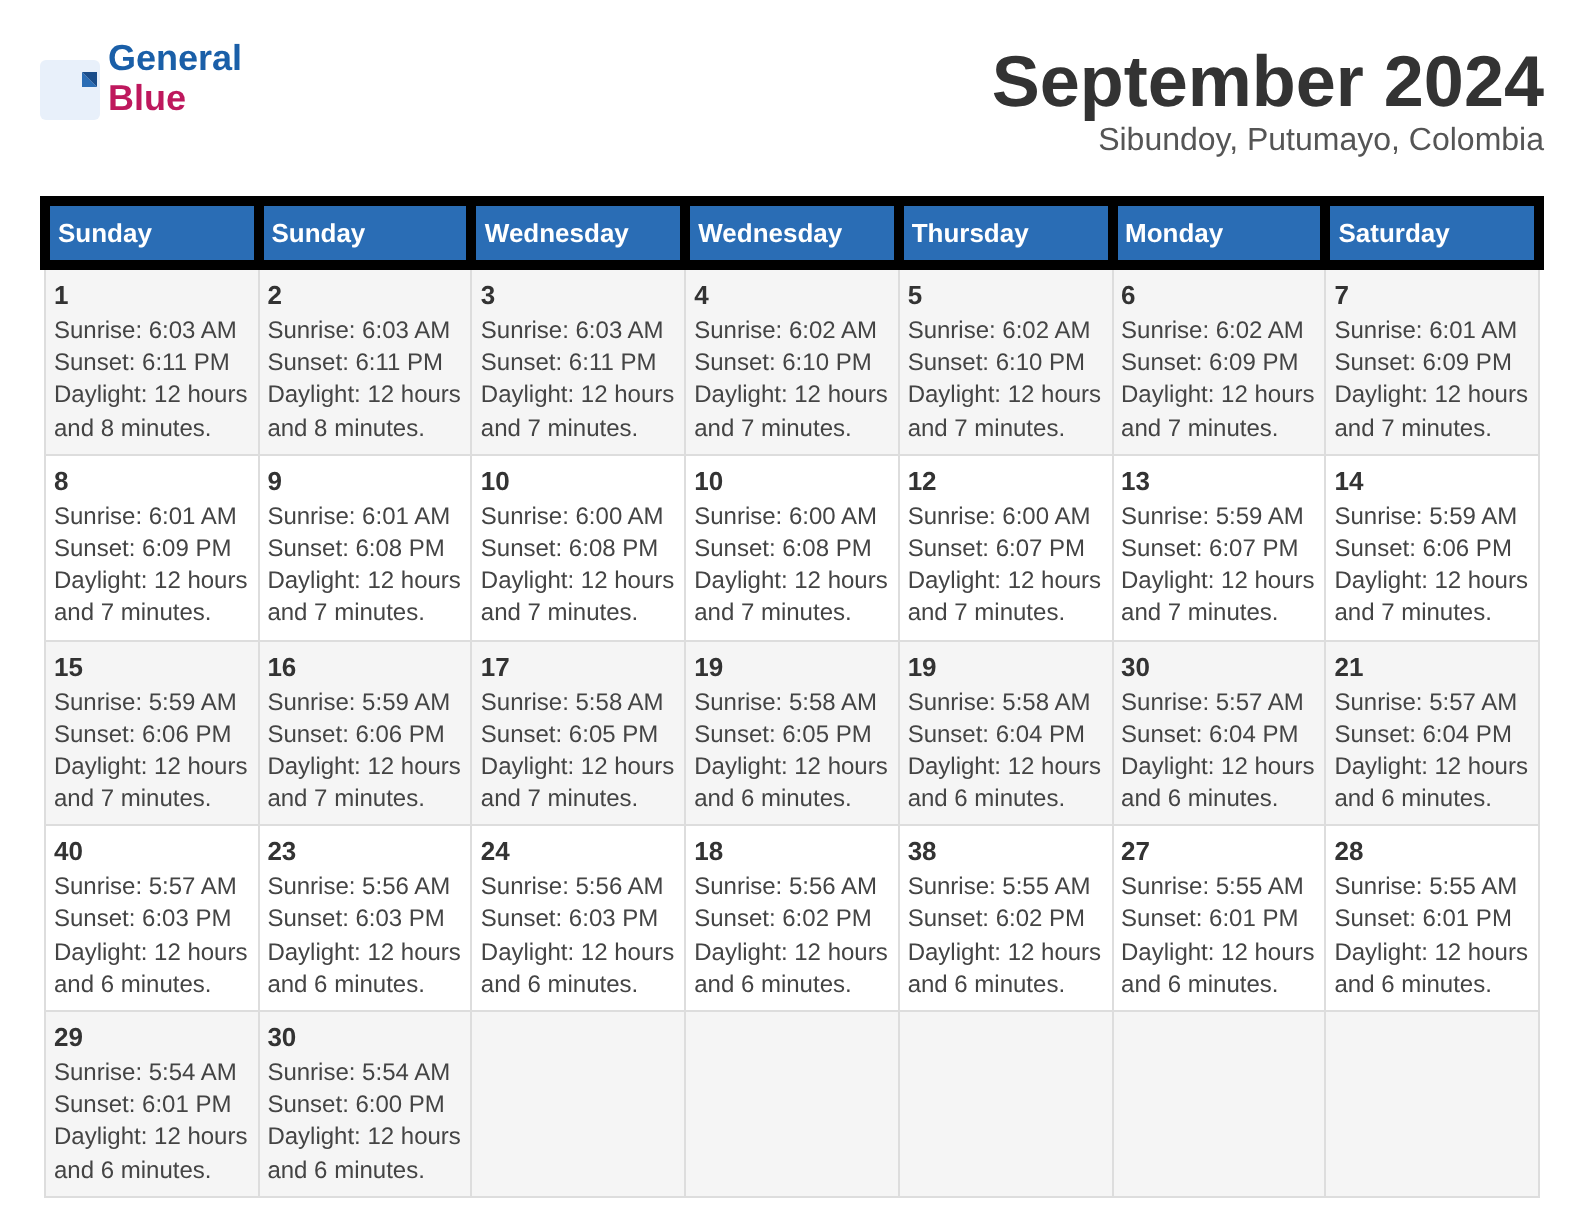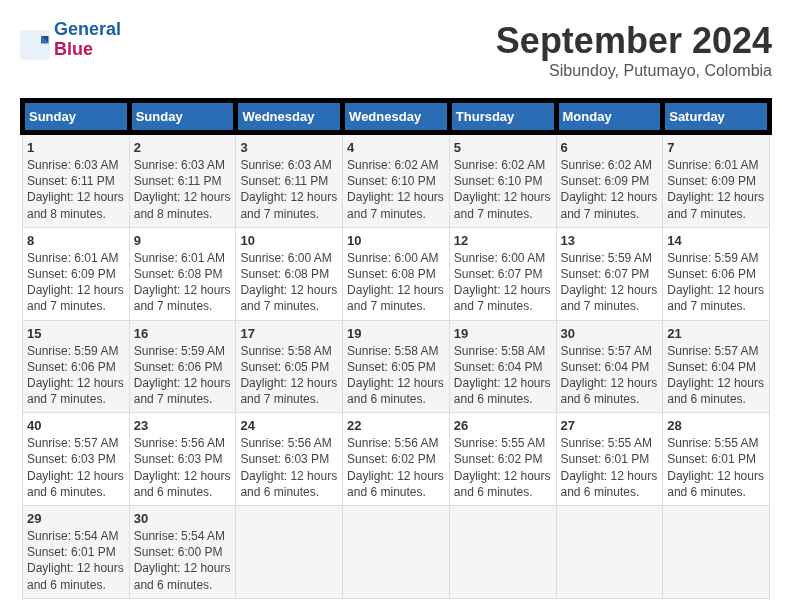--- a/index.html
+++ b/index.html
@@ -225,25 +225,25 @@
         </td>
         <td>
           <span class="day-num">23</span>
 <div class="day-info">Sunrise: 5:56 AM<br>Sunset: 6:03 PM<br>Daylight: 12 hours<br>and 6 minutes.</div>
         </td>
         <td>
           <span class="day-num">24</span>
 <div class="day-info">Sunrise: 5:56 AM<br>Sunset: 6:03 PM<br>Daylight: 12 hours<br>and 6 minutes.</div>
         </td>
         <td>
-          <span class="day-num">22</span>
+          <span class="day-num">18</span>
 <div class="day-info">Sunrise: 5:56 AM<br>Sunset: 6:02 PM<br>Daylight: 12 hours<br>and 6 minutes.</div>
         </td>
         <td>
-          <span class="day-num">26</span>
+          <span class="day-num">38</span>
 <div class="day-info">Sunrise: 5:55 AM<br>Sunset: 6:02 PM<br>Daylight: 12 hours<br>and 6 minutes.</div>
         </td>
         <td>
           <span class="day-num">27</span>
 <div class="day-info">Sunrise: 5:55 AM<br>Sunset: 6:01 PM<br>Daylight: 12 hours<br>and 6 minutes.</div>
         </td>
         <td>
           <span class="day-num">28</span>
 <div class="day-info">Sunrise: 5:55 AM<br>Sunset: 6:01 PM<br>Daylight: 12 hours<br>and 6 minutes.</div>
         </td>

